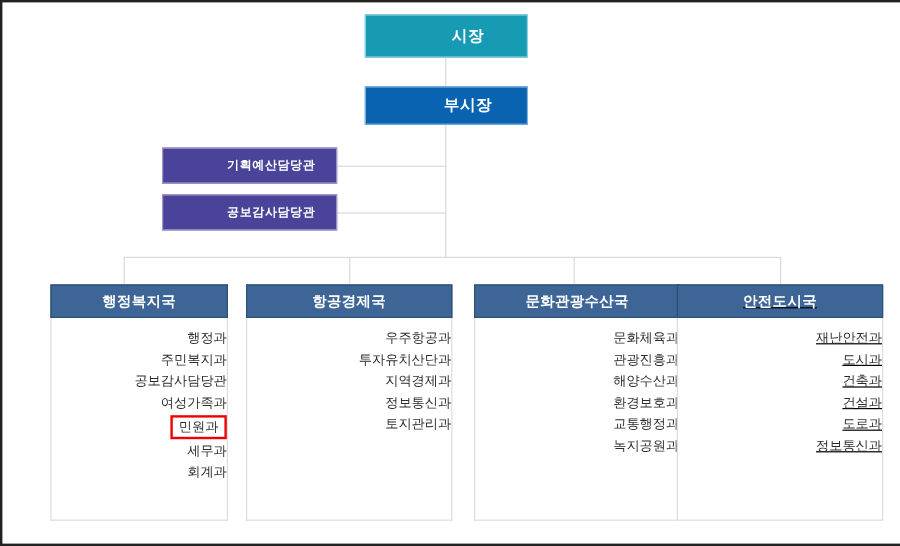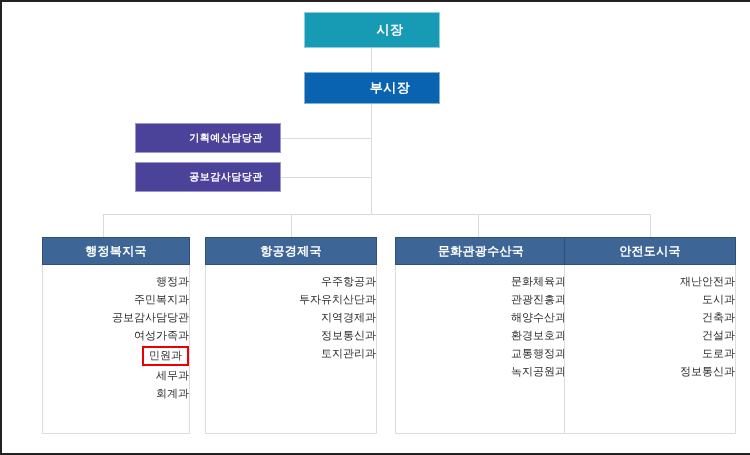--- a/index.html
+++ b/index.html
@@ -79,21 +79,21 @@
   .dept {
     position: absolute;
     top: 235px;
     width: 172px;
     height: 197px;
     box-sizing: border-box;
   }
   .dept-1 { left: 16px; padding-left: 24px; }
   .dept-2 { left: 203px; border-radius: 30px; }
   .dept-3 { left: 393px; }
-  .dept-4 { left: 562px; }
+  .dept-4 { left: 562px; text-decoration: underline; }
 
   .dept-header {
     height: 28px;
     background: #3d6596;
     border: 1px solid #2e4f78;
     box-sizing: border-box;
     display: flex;
     align-items: center;
     justify-content: center;
     color: #ffffff;

